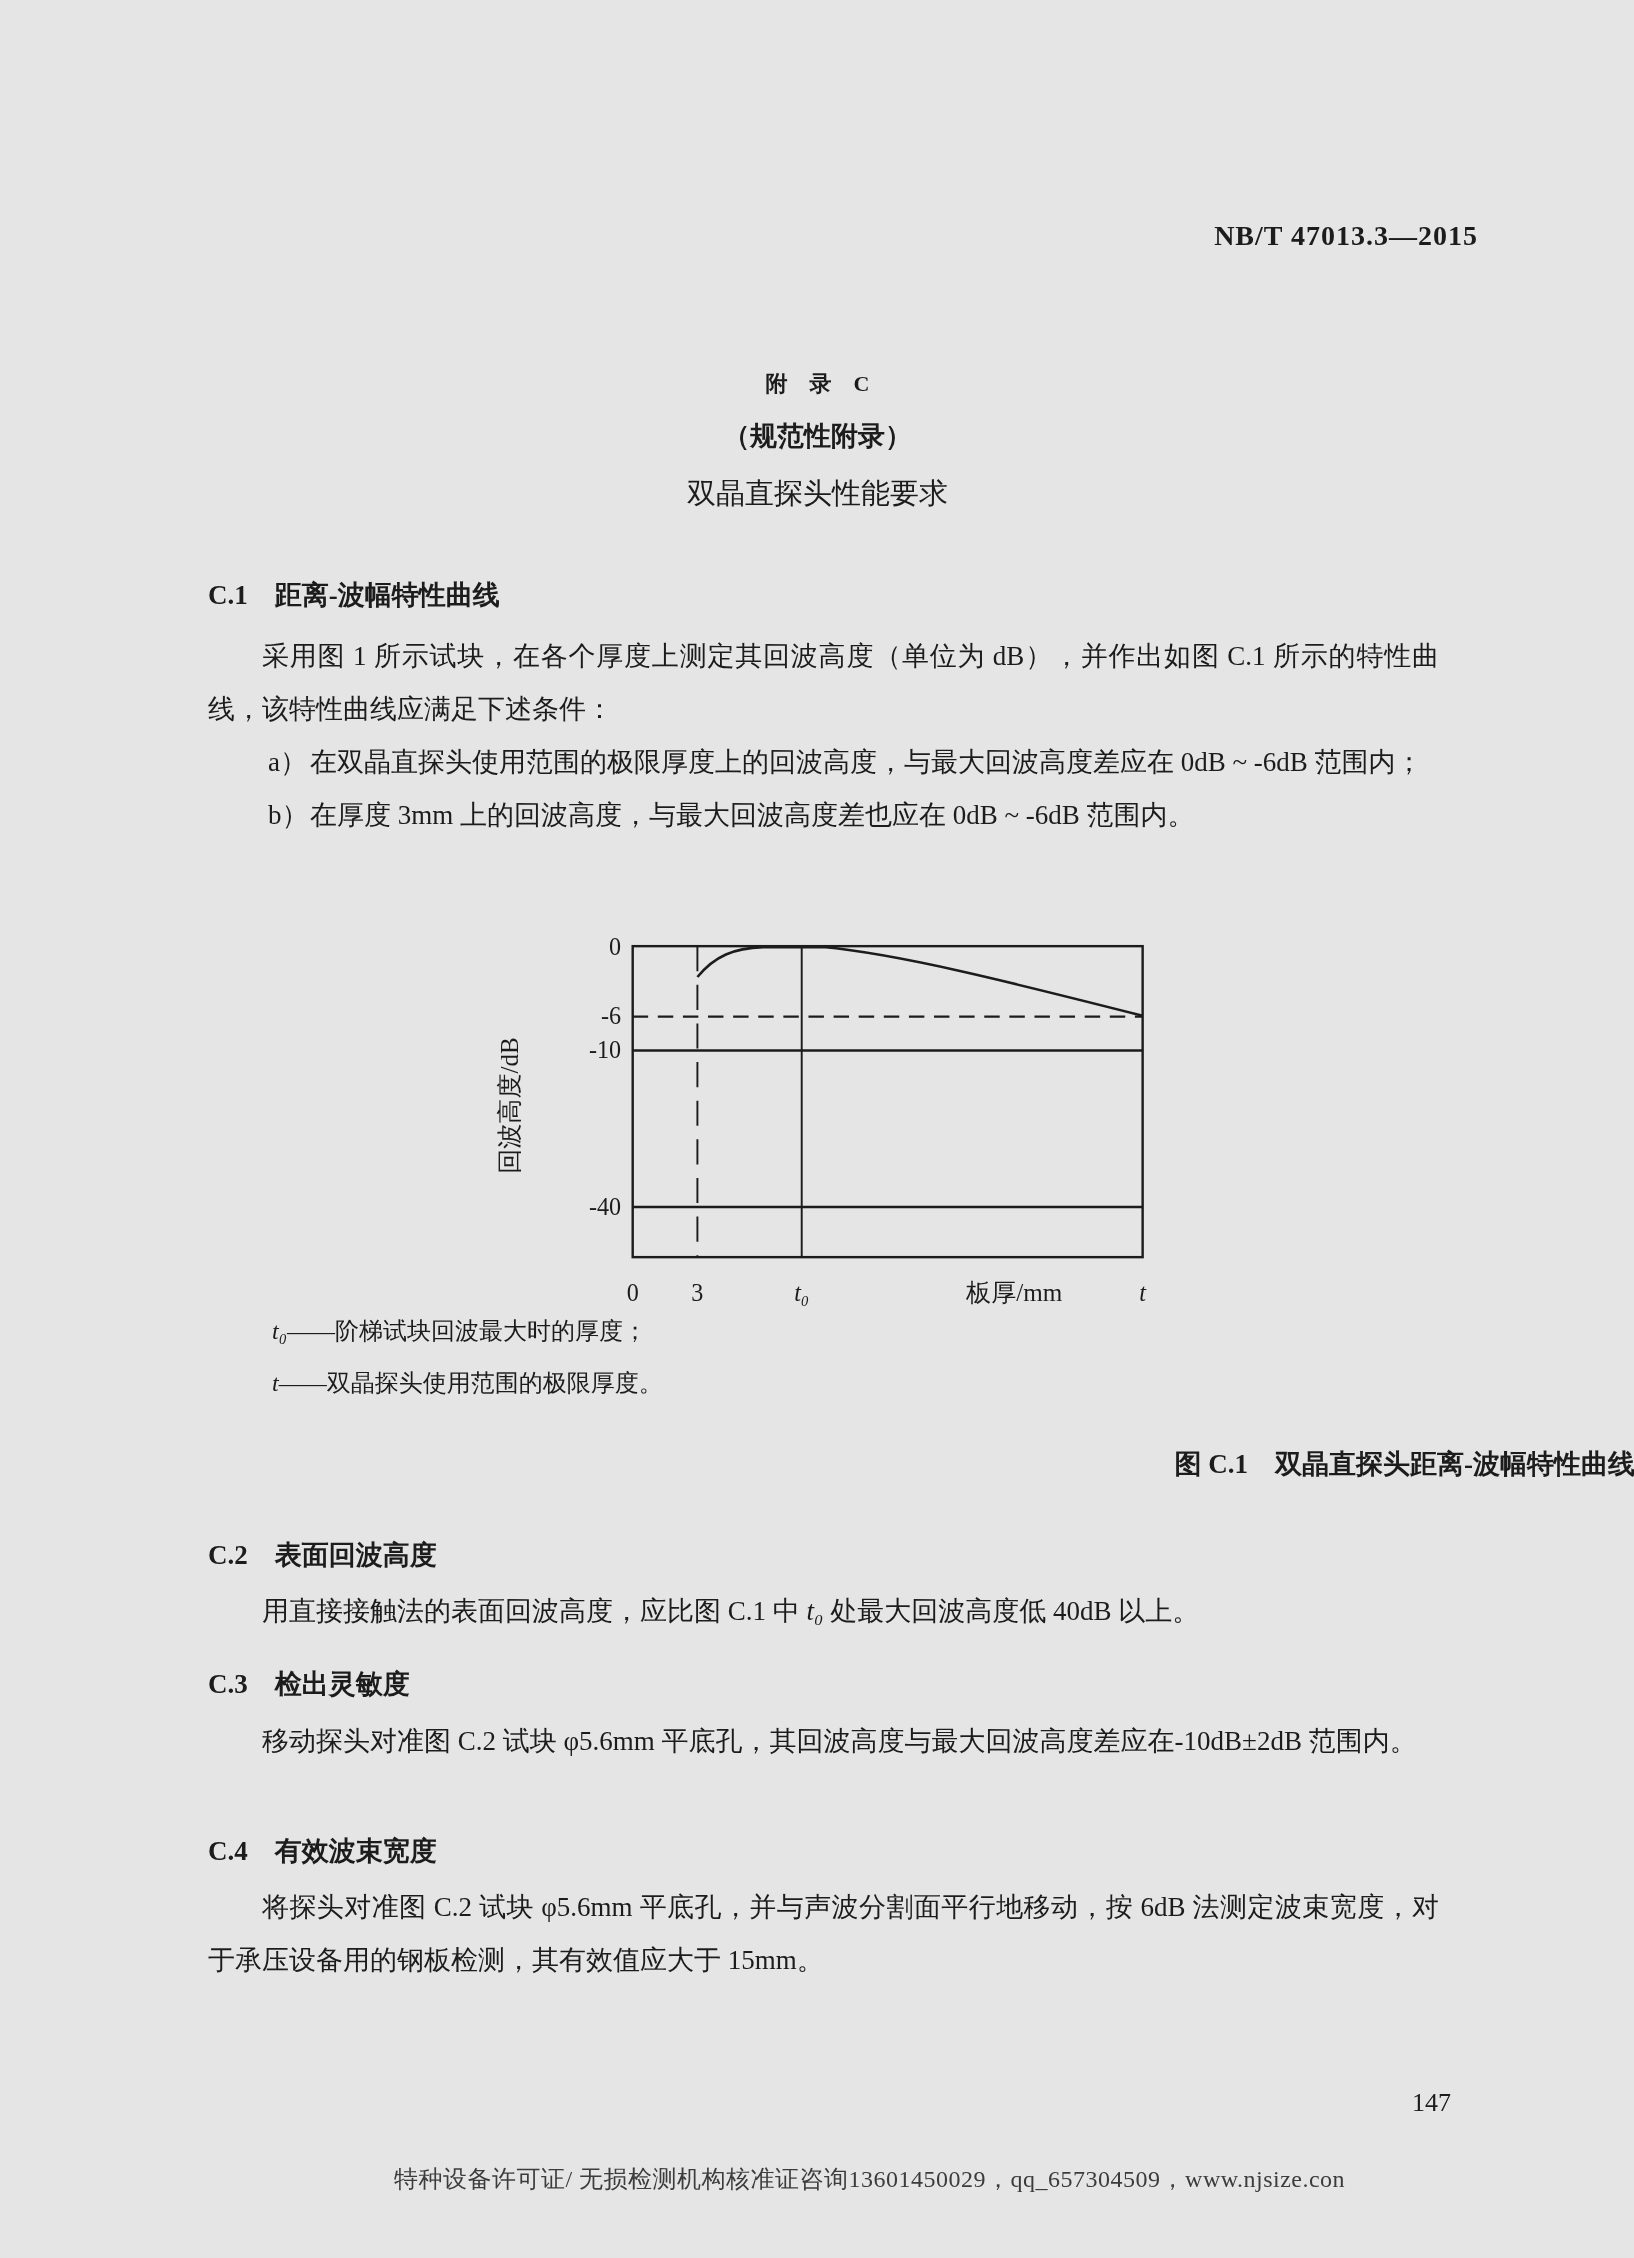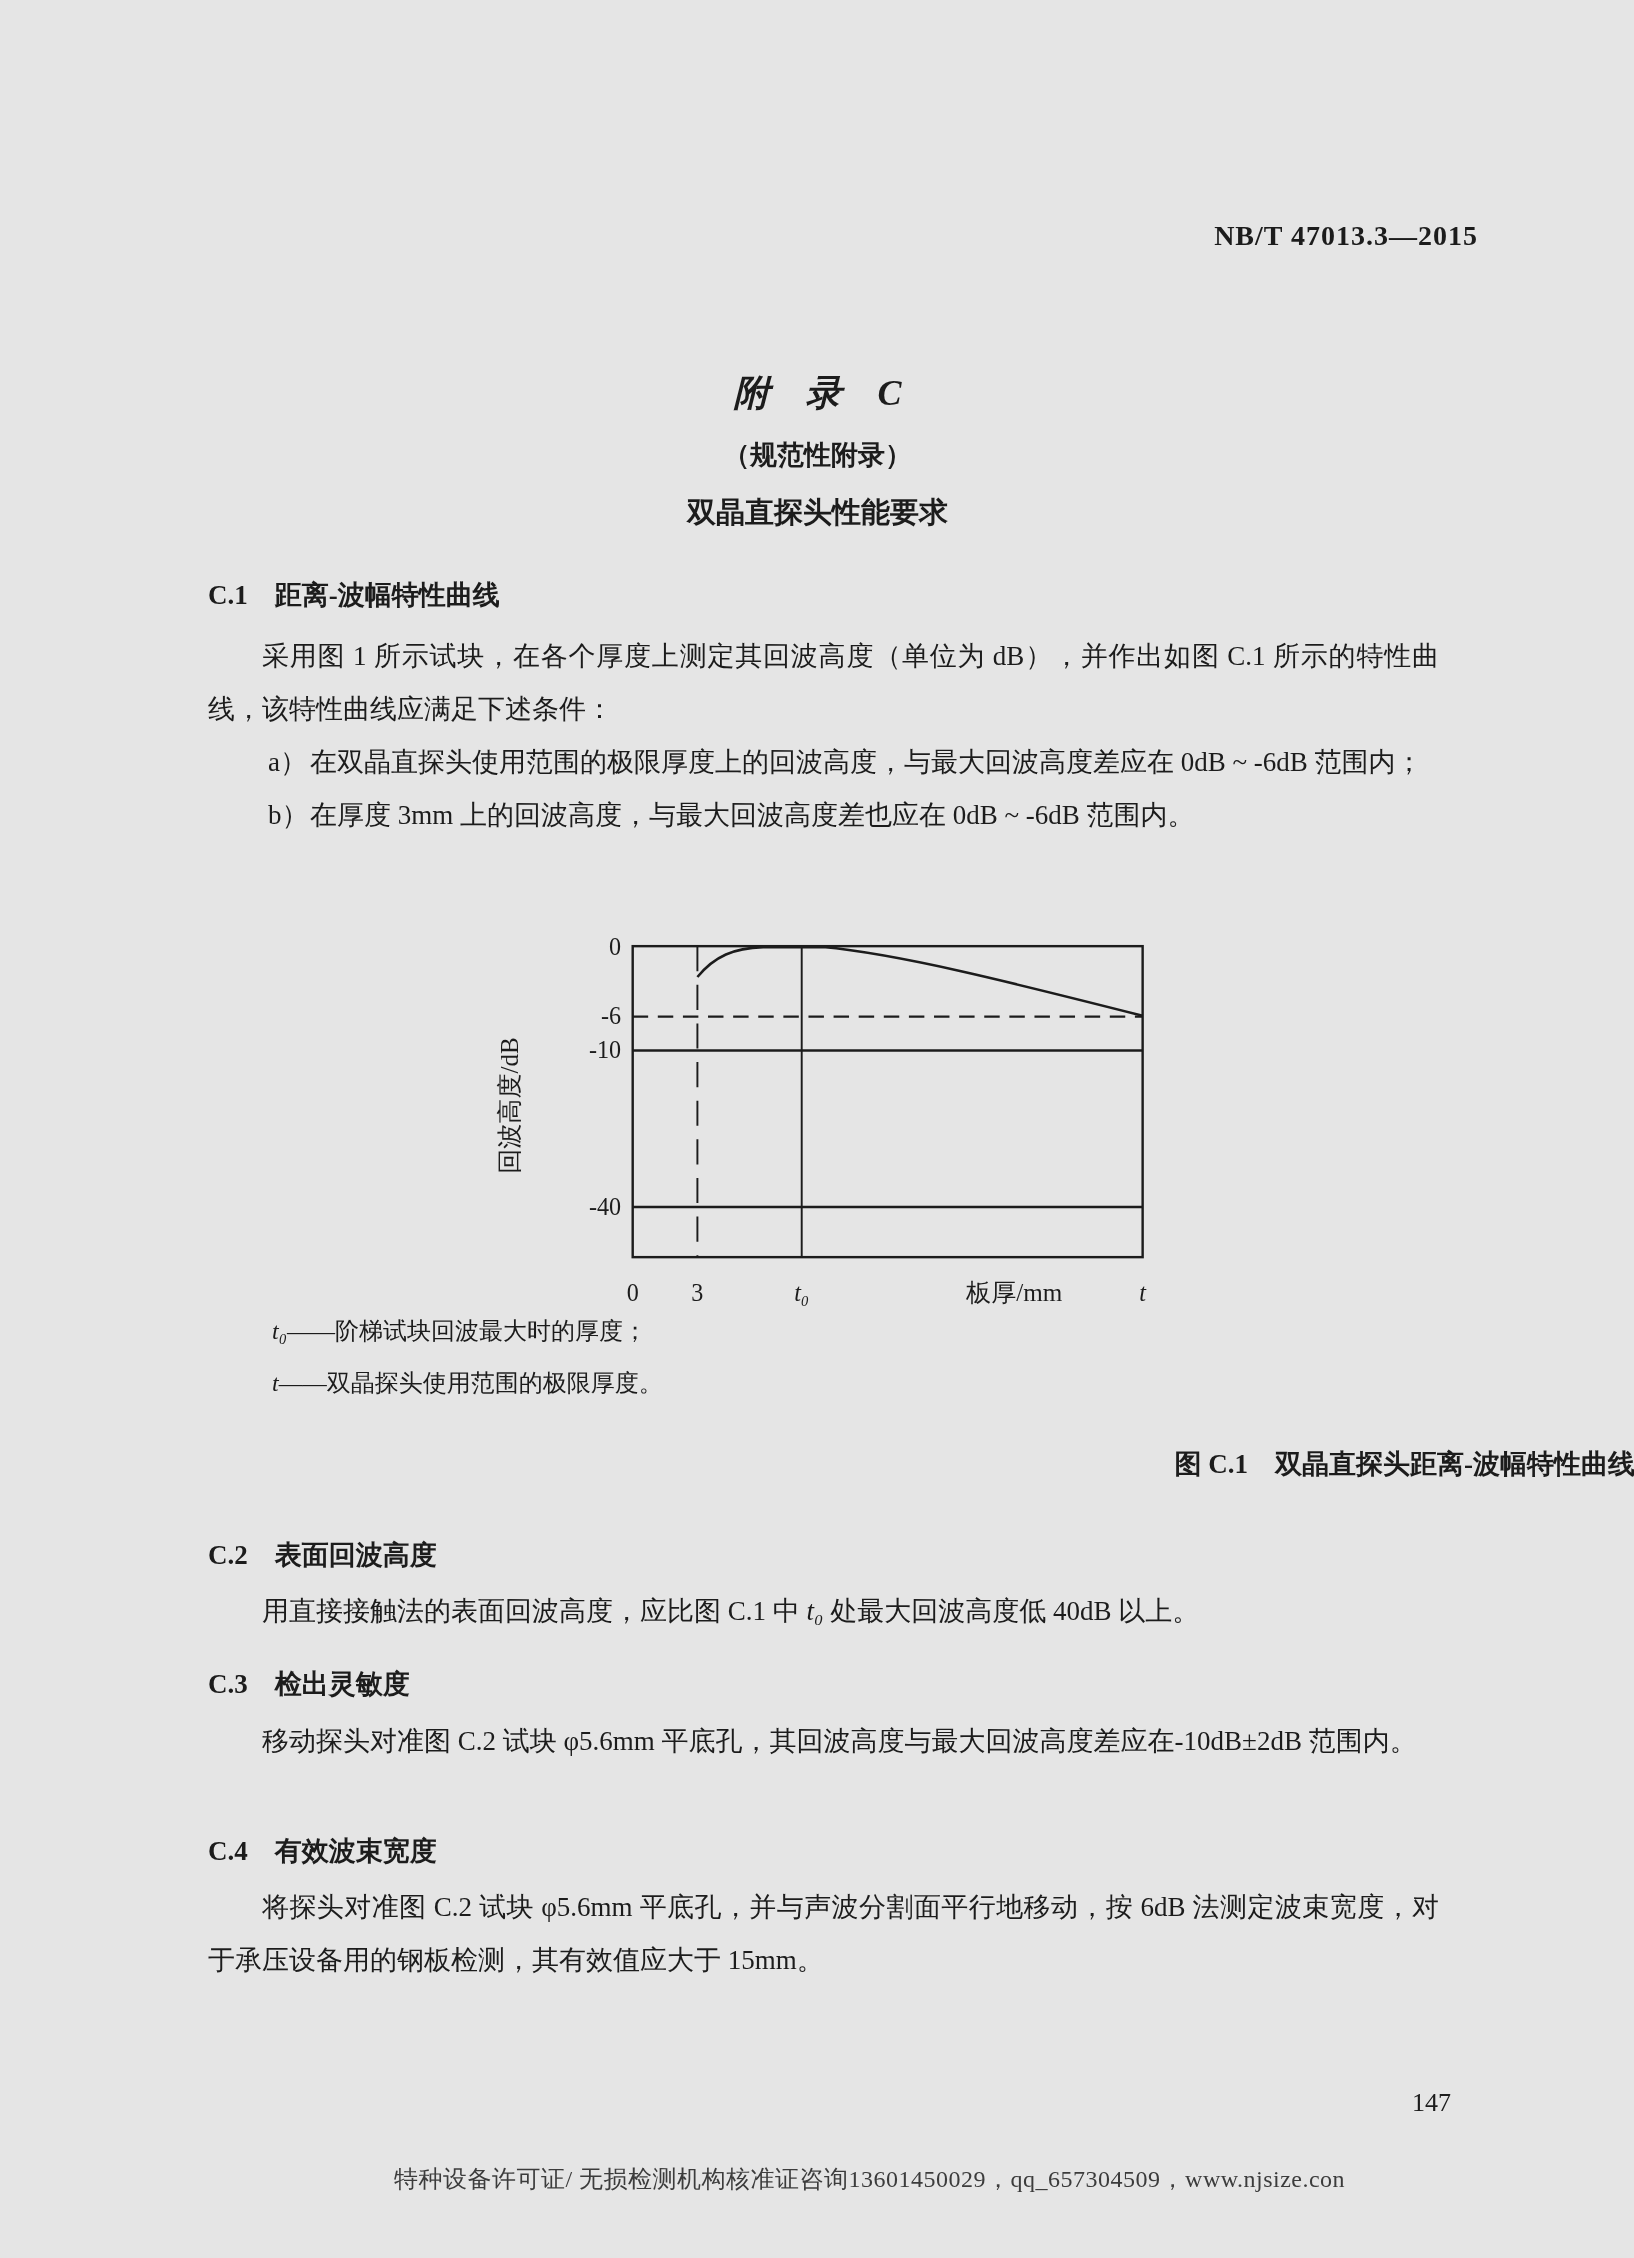--- a/index.html
+++ b/index.html
@@ -1,22 +1,22 @@
 <!DOCTYPE html>
 <html><head>
 <meta charset="utf-8">
 <style>
   html,body{margin:0;padding:0;background:#f8f8f8;}
   .page{position:relative;width:1635px;height:2258px;background:#e5e5e5;
         font-family:"Liberation Serif","DejaVu Serif",serif;color:#1c1c1c;overflow:hidden;}
   .header-right{position:absolute;top:220px;right:157px;font-size:28px;font-weight:600;letter-spacing:1px;}
   .title-block{position:absolute;left:0;top:369px;width:100%;text-align:center;}
-  .title-block .l1{font-size:36px;font-weight:700;font-style:italic;}
+  .title-block .l1{font-size:22px;font-weight:700;}
   .title-block .l2{font-size:27px;font-weight:700;margin-top:19.3px;}
-  .title-block .l3{font-size:29px;font-weight:700;margin-top:19.3px;}
+  .title-block .l3{font-size:29px;font-weight:400;margin-top:19.3px;}
   .sec-heading{position:absolute;left:208px;font-size:27px;font-weight:700;}
   .sec-heading .no{margin-right:27px;}
   .text-col{position:absolute;left:208px;width:1231px;font-size:27px;line-height:53px;text-align:justify;}
   .indent{text-indent:2em;margin:0;}
   p{margin:0;}
   .item{position:relative;padding-left:102px;}
   .item .marker{position:absolute;left:60px;top:0;}
   .notes{position:absolute;left:272px;top:1305px;font-size:24px;line-height:52px;}
   i{font-style:italic;}
   .caption{position:absolute;left:0;top:1446px;width:100%;text-align:right;font-size:27px;font-weight:700;}

